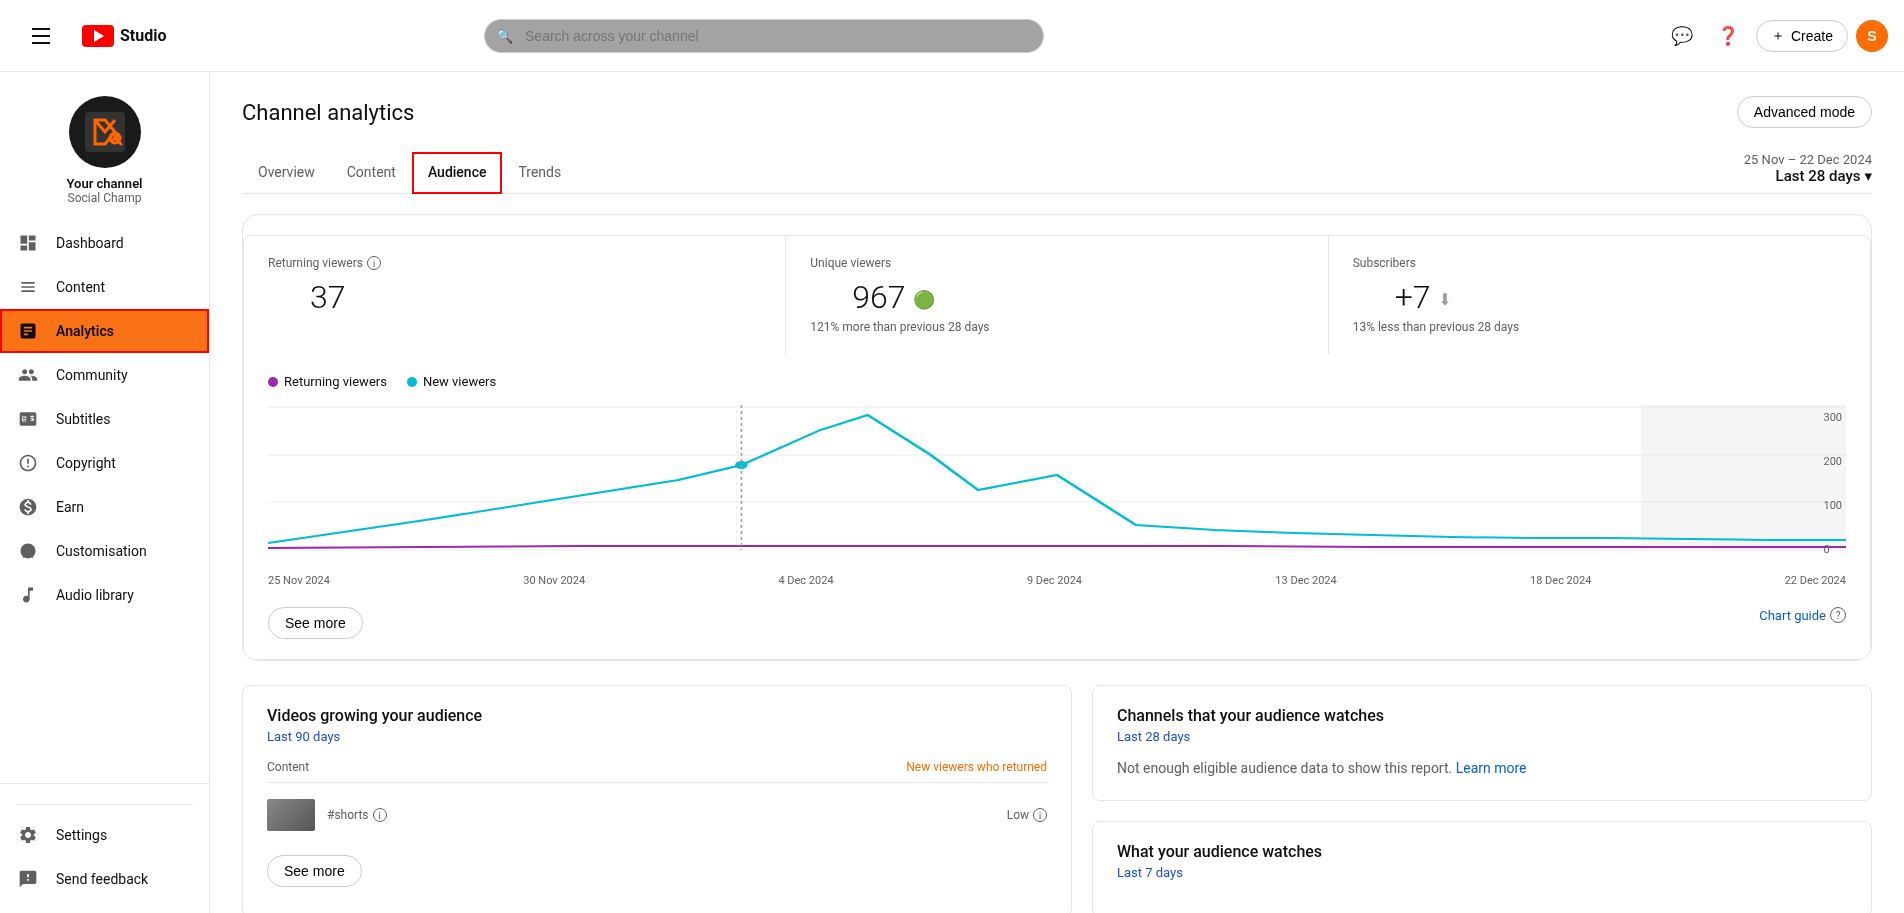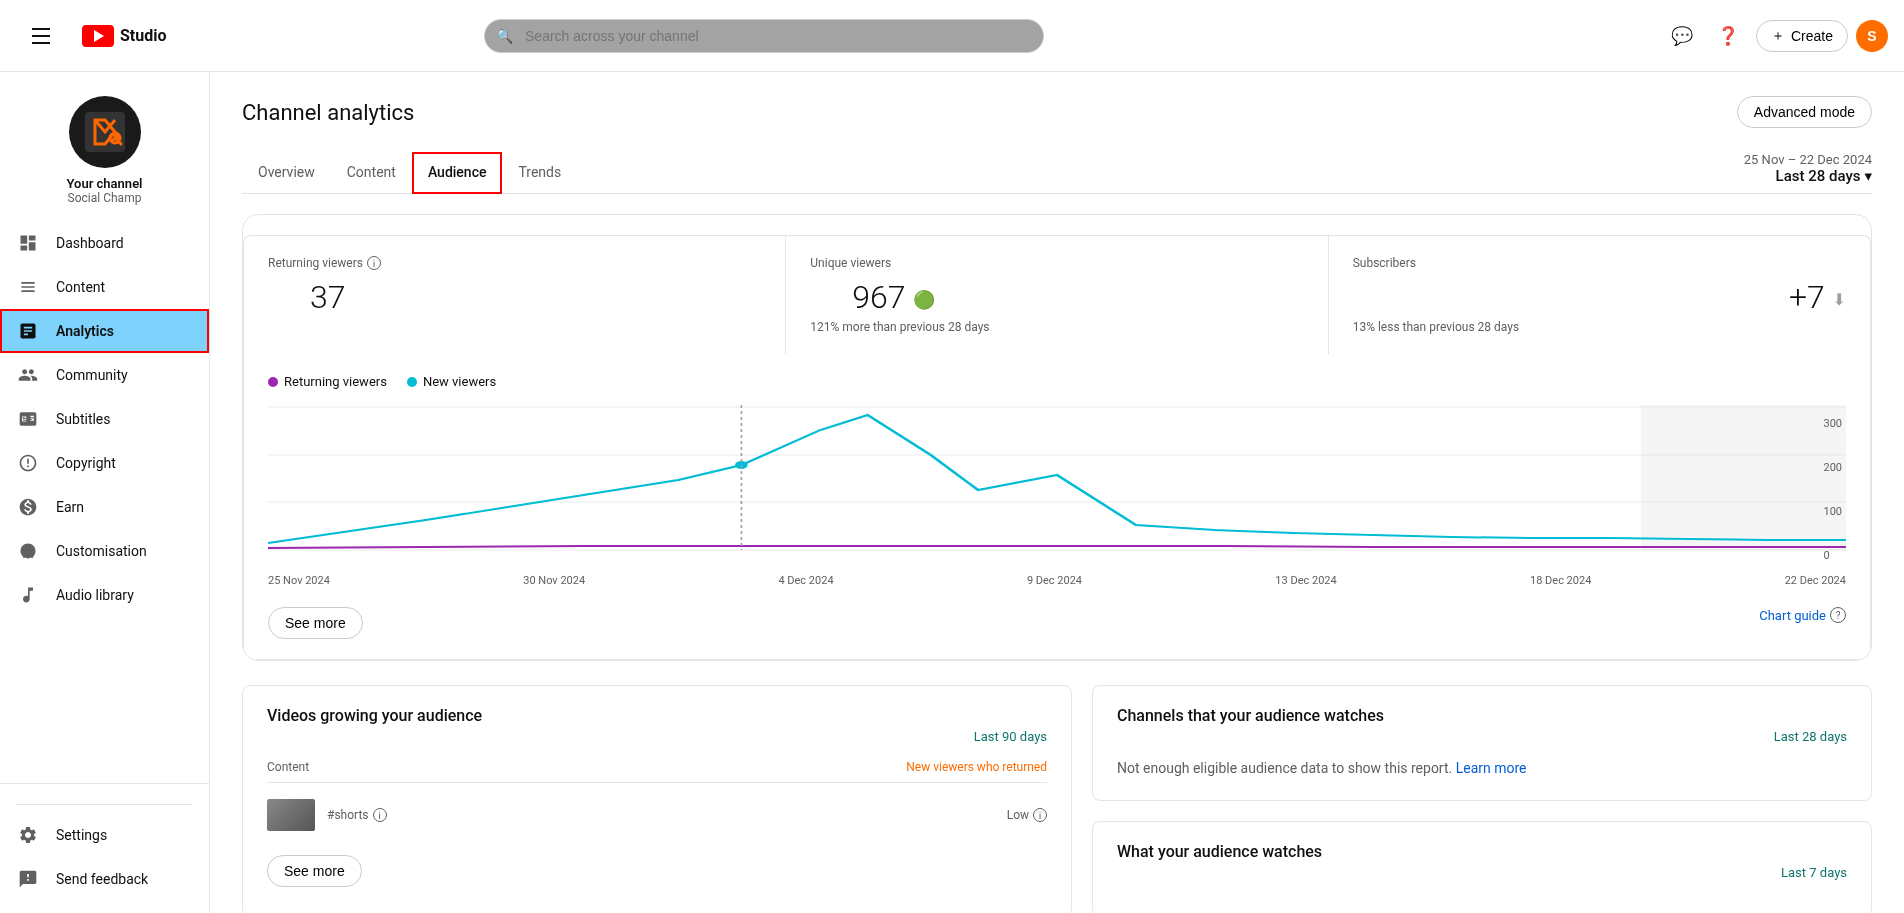--- a/index.html
+++ b/index.html
@@ -30,21 +30,21 @@
     .avatar-btn { width: 32px; height: 32px; border-radius: 50%; background: #ff6d00; color: #fff; font-size: 14px; font-weight: 700; display: flex; align-items: center; justify-content: center; cursor: pointer; border: none; }
 
     
     .sidebar-profile { display: flex; flex-direction: column; align-items: center; padding: 24px 12px 16px; }
     .profile-avatar { width: 72px; height: 72px; border-radius: 50%; background: #1a1a1a; display: flex; align-items: center; justify-content: center; margin-bottom: 8px; overflow: hidden; }
     .profile-avatar svg { width: 48px; height: 48px; }
     .profile-name { font-size: 13px; font-weight: 600; color: #0f0f0f; }
     .profile-sub { font-size: 12px; color: #606060; }
     .sidebar-nav { flex: 1; }
     .nav-item { display: flex; align-items: center; gap: 16px; padding: 10px 16px; cursor: pointer; border-radius: 0; font-size: 14px; color: #0f0f0f; transition: background 0.15s; }
-    .nav-item.active { background: #7dd3fc; font-weight: 600; }
+    .nav-item.active { background: #f97316; font-weight: 600; }
     .nav-item.active-border { outline: 2px solid #ff0000; outline-offset: -2px; }
     .nav-icon { width: 24px; height: 24px; display: flex; align-items: center; justify-content: center; flex-shrink: 0; color: #606060; }
     .nav-item.active .nav-icon { color: #0f0f0f; }
     .sidebar-footer { padding: 12px 0; border-top: 1px solid #e5e5e5; margin-top: 8px; }
     .sidebar-divider { height: 1px; background: #e5e5e5; margin: 8px 16px; }
 
     
     .page-header { display: flex; align-items: center; justify-content: space-between; margin-bottom: 24px; }
     .page-title { font-size: 22px; font-weight: 400; }
     .advanced-btn { border: 1px solid #ccc; border-radius: 18px; padding: 7px 16px; cursor: pointer; background: #fff; font-size: 14px; font-weight: 500; }
@@ -55,21 +55,21 @@
     .tab.active { color: #0f0f0f; border-bottom: 2px solid #0f0f0f; font-weight: 500; outline: 2px solid #ff0000; outline-offset: -2px; }
 
     
     .date-range { display: flex; flex-direction: column; align-items: flex-end; cursor: pointer; }
     .date-range-dates { font-size: 13px; color: #606060; }
     .date-range-label { font-size: 15px; font-weight: 500; display: flex; align-items: center; gap: 4px; }
 
     
     .stats-row { display: flex; border: 1px solid #e5e5e5; border-radius: 8px; margin-top: 20px; overflow: hidden; }
     .stat-card { flex: 1; padding: 20px 24px; border-right: 1px solid #e5e5e5; }
-    .stat-card:last-child { border-right: none; text-align: right; }
+    .stat-card:last-child { border-right: none; }
     .stat-label { font-size: 12px; color: #606060; display: flex; align-items: center; gap: 4px; margin-bottom: 8px; }
     .stat-value { font-size: 32px; font-weight: 300; color: #0f0f0f; margin-left: 42px; }
     .stat-change { font-size: 12px; color: #606060; margin-top: 4px; display: flex; align-items: center; gap: 4px; }
     .up-arrow { color: #1e8e3e; font-size: 14px; }
     .down-arrow { color: #606060; font-size: 14px; }
 
     
     .chart-container { border: 1px solid #e5e5e5; border-radius: 8px; padding: 20px 24px; margin-top: 0; border-top: none; border-radius: 0 0 8px 8px; }
     .chart-legend { display: flex; gap: 20px; margin-bottom: 16px; }
     .legend-item { display: flex; align-items: center; gap: 6px; font-size: 13px; }
@@ -79,21 +79,21 @@
     .see-more-btn { border: 1px solid #ccc; border-radius: 18px; padding: 7px 16px; cursor: pointer; background: #fff; font-size: 14px; margin-top: 16px; }
     .chart-footer { display: flex; justify-content: space-between; align-items: center; margin-top: 4px; }
     .chart-guide { font-size: 13px; color: #065fd4; cursor: pointer; display: flex; align-items: center; gap: 4px; }
     .chart-wrap { border: 1px solid #e5e5e5; border-radius: 16px; margin-top: 20px; overflow: hidden; }
     .stats-top { border-bottom: none; border-radius: 8px 8px 0 0; }
 
     
     .bottom-row { display: flex; gap: 20px; margin-top: 24px; }
     .bottom-card { flex: 1; border: 1px solid #e5e5e5; border-radius: 8px; padding: 20px 24px; min-height: 200px; }
     .bottom-card-title { font-size: 16px; font-weight: 500; margin-bottom: 4px; }
-    .bottom-card-sub { font-size: 13px; color: #0f766e; margin-bottom: 16px; text-align: right; }
+    .bottom-card-sub { font-size: 13px; color: #1d4ed8; margin-bottom: 16px; }
     .table-header { display: flex; justify-content: space-between; font-size: 12px; color: #606060; border-bottom: 1px solid #e5e5e5; padding-bottom: 8px; margin-bottom: 8px; }
     .table-row-item { display: flex; align-items: center; gap: 12px; padding: 8px 0; }
     .thumbnail-placeholder { width: 48px; height: 32px; background: #ccc; border-radius: 2px; flex-shrink: 0; overflow: hidden; }
     .video-tag { font-size: 12px; color: #606060; display: flex; align-items: center; gap: 4px; }
     .low-badge { font-size: 12px; color: #606060; display: flex; align-items: center; gap: 4px; }
     .not-enough { font-size: 14px; color: #606060; margin-bottom: 4px; }
     .learn-more { color: #065fd4; cursor: pointer; text-decoration: none; }
 
     .info-icon { display: inline-flex; align-items: center; justify-content: center; width: 14px; height: 14px; border: 1px solid #606060; border-radius: 50%; font-size: 10px; color: #606060; cursor: pointer; }
     .help-icon { display: inline-flex; align-items: center; justify-content: center; width: 16px; height: 16px; border: 1px solid #606060; border-radius: 50%; font-size: 10px; color: #606060; cursor: pointer; }
@@ -343,21 +343,21 @@
               <line x1="0" y1="145" x2="1000" y2="145" stroke="#e0e0e0" stroke-width="0.5"></line>
 
               <polyline points="0,138 100,115 200,90 260,75 300,60 350,25 380,10 420,50 450,85 500,70 550,120 600,125 650,128 700,130 750,132 800,133 850,133 900,134 950,135 1000,135" fill="none" stroke="#00bcd4" stroke-width="2"></polyline>
 
               <polyline points="0,143 100,142 200,141 300,141 400,141 500,141 600,141 700,142 750,142 800,142 850,142 900,142 950,142 1000,142" fill="none" stroke="#9c27b0" stroke-width="2"></polyline>
 
               <circle cx="300" cy="60" r="4" fill="#00bcd4"></circle>
               <line x1="300" y1="0" x2="300" y2="145" stroke="#9e9e9e" stroke-width="1" stroke-dasharray="3,3"></line>
             </svg>
             
-            <div style="position:absolute; right:0; top:12px; height:145px; display:flex; flex-direction:column; justify-content:space-between; font-size:11px; color:#606060; padding-right: 4px;">
+            <div style="position:absolute; right:0; top:6px; height:145px; display:flex; flex-direction:column; justify-content:space-between; font-size:11px; color:#606060; padding-right: 4px;">
               <span>300</span>
               <span>200</span>
               <span>100</span>
               <span>0</span>
             </div>
           </div>
 
           <div class="chart-labels">
             <span>25 Nov 2024</span>
             <span>30 Nov 2024</span>

